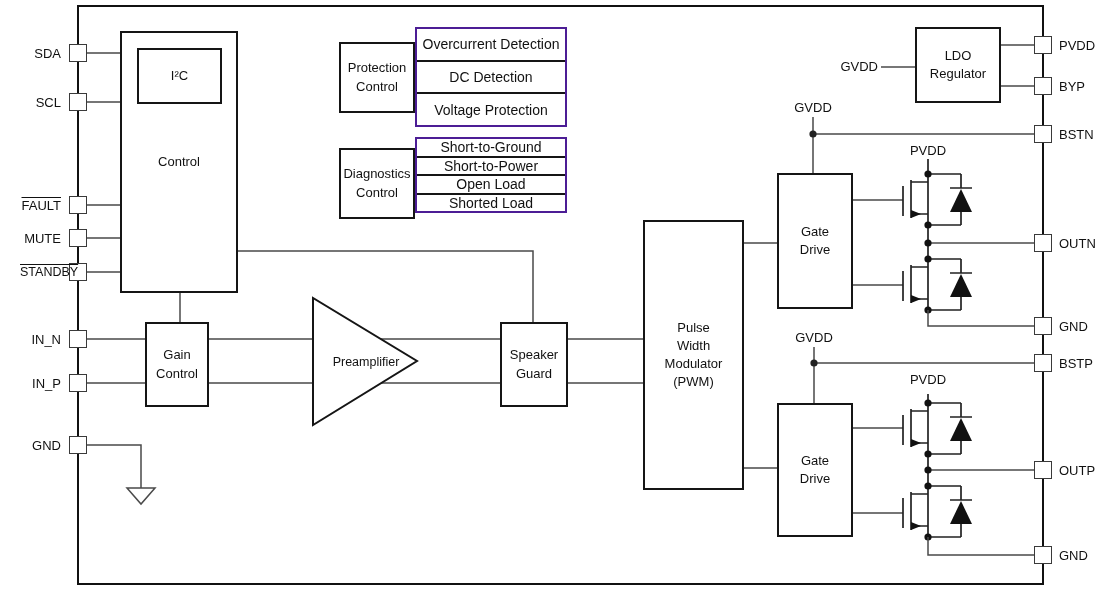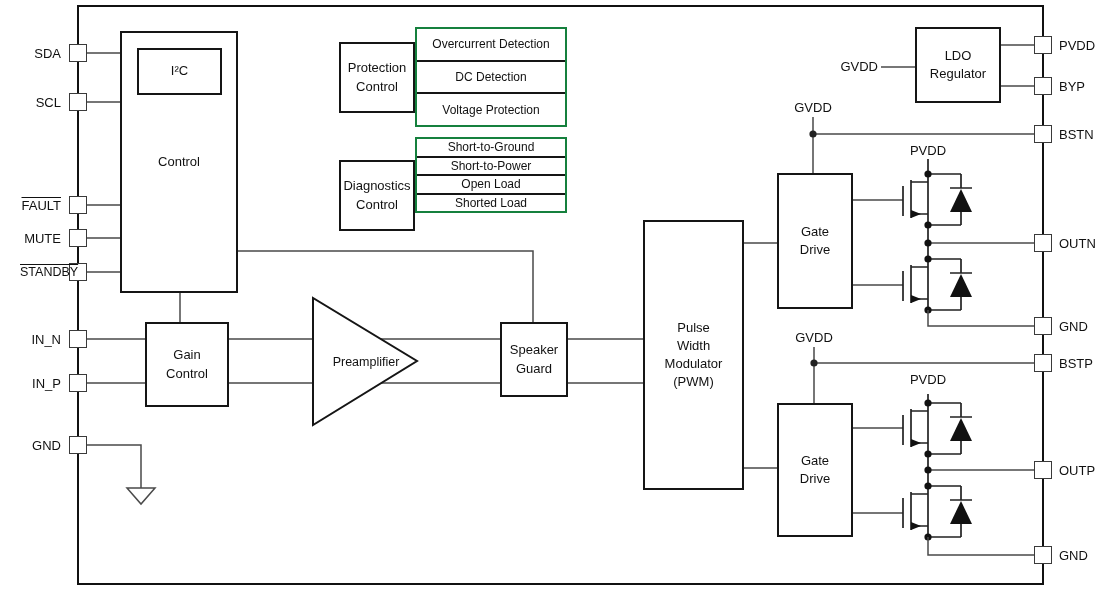--- a/index.html
+++ b/index.html
@@ -12,22 +12,22 @@
   .chip-border{
     position:absolute;left:77px;top:5px;width:967px;height:580px;
     border:2.5px solid #111;background:transparent;
   }
   .box{
     position:absolute;background:#fff;border:2px solid #151515;
     display:flex;flex-direction:column;align-items:center;justify-content:center;
     text-align:center;font-size:13px;line-height:1.4;
   }
   .list{
-    position:absolute;background:#fff;border:2px solid #15803d;
-    display:flex;flex-direction:column;font-size:12px;
+    position:absolute;background:#fff;border:2px solid #4c1d95;
+    display:flex;flex-direction:column;font-size:14px;
   }
   .list-item{
     flex:1;display:flex;align-items:center;justify-content:center;
   }
   .list-item + .list-item{border-top:2px solid #151515;}
   .pin{
     position:absolute;width:18px;height:18px;background:#fff;border:1.7px solid #3a3a3a;
   }
   .pin-label{
     position:absolute;height:17px;line-height:17px;font-size:13px;white-space:nowrap;
@@ -98,59 +98,59 @@
     <path d="M928 537 V555 H1034" stroke="#4a4a4a" stroke-width="1.5" fill="none"></path>
 
     <polygon points="313,298 313,425 417,361" fill="#fff" stroke="#151515" stroke-width="2"></polygon>
   </svg>
 
   <div class="chip-border"></div>
 
   <div class="box" style="left:120px;top:31px;width:118px;height:262px;">
     <span>Control</span>
   </div>
-  <div class="box" style="left:137px;top:48px;width:85px;height:47px;">
+  <div class="box" style="left:137px;top:48px;width:85px;height:56px;">
     <span>I²C</span>
   </div>
 
   <div class="box" style="left:339px;top:42px;width:76px;height:71px;">
     <span>Protection</span>
     <span>Control</span>
   </div>
   <div class="list" style="left:415px;top:27px;width:152px;height:100px;">
     <div class="list-item">Overcurrent Detection</div>
     <div class="list-item">DC Detection</div>
     <div class="list-item">Voltage Protection</div>
   </div>
 
-  <div class="box" style="left:339px;top:160px;width:76px;height:71px;">
+  <div class="box" style="left:339px;top:148px;width:76px;height:71px;">
     <span>Diagnostics</span>
     <span>Control</span>
   </div>
   <div class="list" style="left:415px;top:137px;width:152px;height:76px;">
     <div class="list-item">Short-to-Ground</div>
     <div class="list-item">Short-to-Power</div>
     <div class="list-item">Open Load</div>
     <div class="list-item">Shorted Load</div>
   </div>
 
 
   <div class="box" style="left:915px;top:27px;width:86px;height:76px;">
     <span>LDO</span>
     <span>Regulator</span>
   </div>
 
-  <div class="box" style="left:145px;top:322px;width:84px;height:85px;">
+  <div class="box" style="left:145px;top:322px;width:64px;height:85px;">
     <span>Gain</span>
     <span>Control</span>
   </div>
 
   <div class="preamp-label">Preamplifier</div>
 
-  <div class="box" style="left:500px;top:322px;width:68px;height:75px;">
+  <div class="box" style="left:500px;top:322px;width:68px;height:85px;">
     <span>Speaker</span>
     <span>Guard</span>
   </div>
 
   <div class="box" style="left:643px;top:220px;width:101px;height:270px;">
     <span>Pulse</span>
     <span>Width</span>
     <span>Modulator</span>
     <span>(PWM)</span>
   </div>

